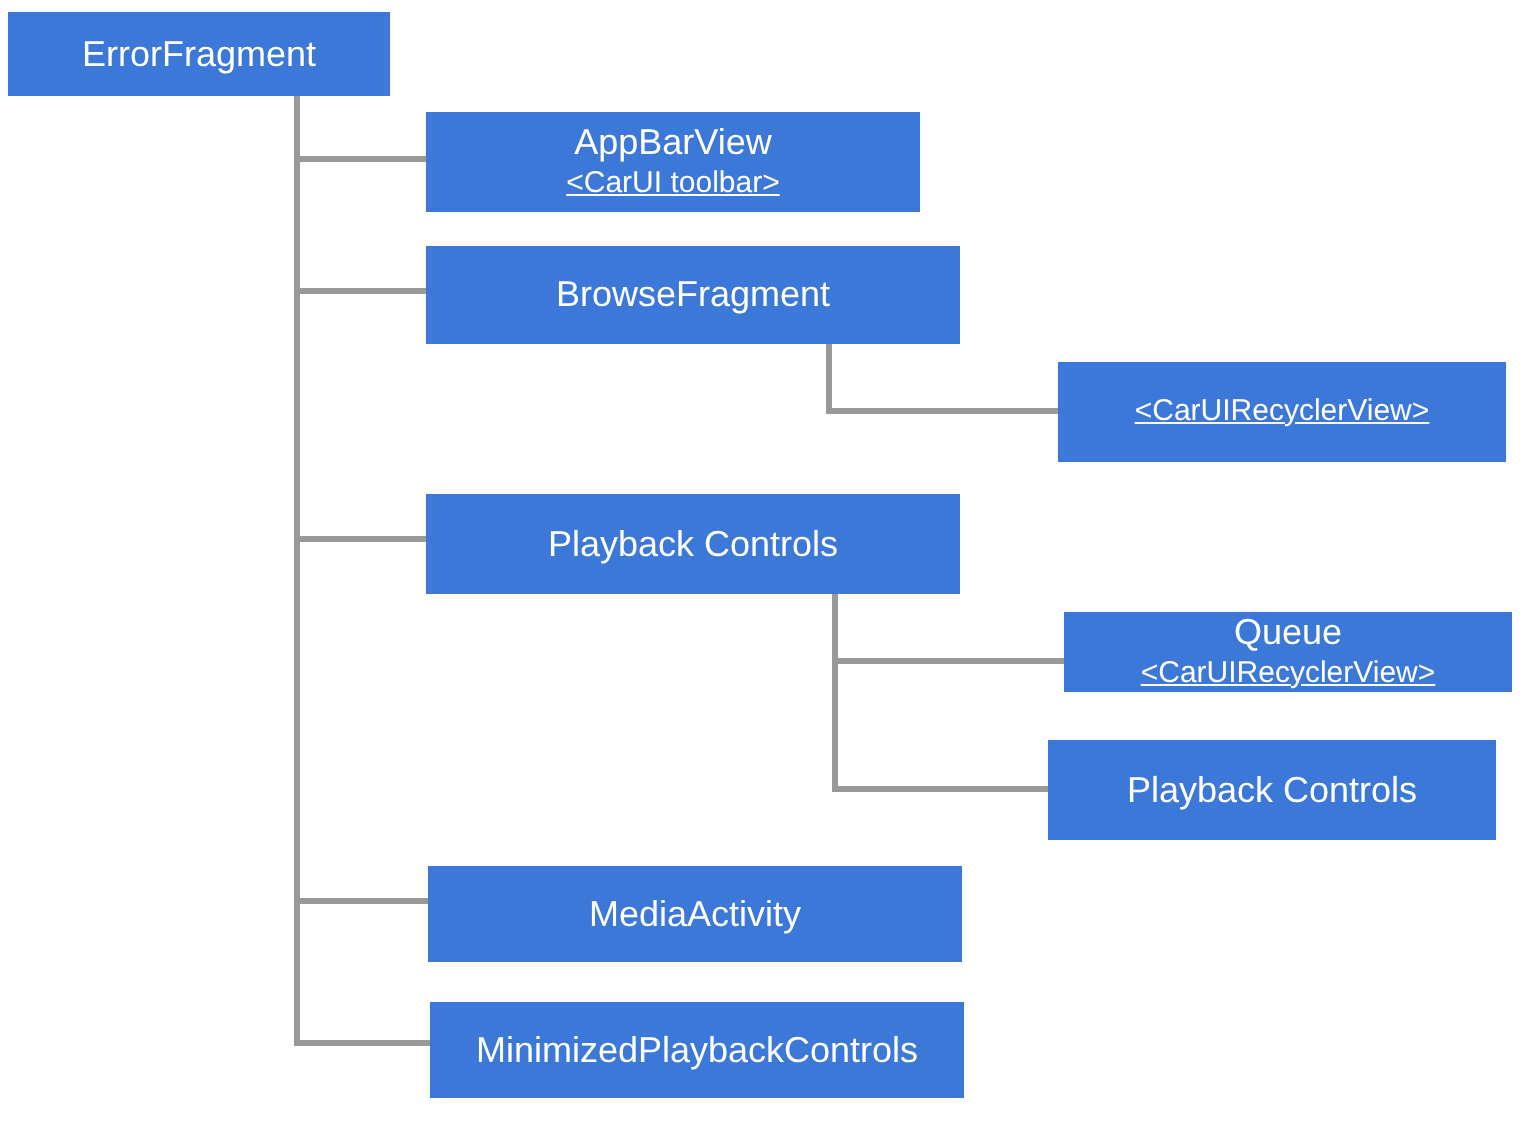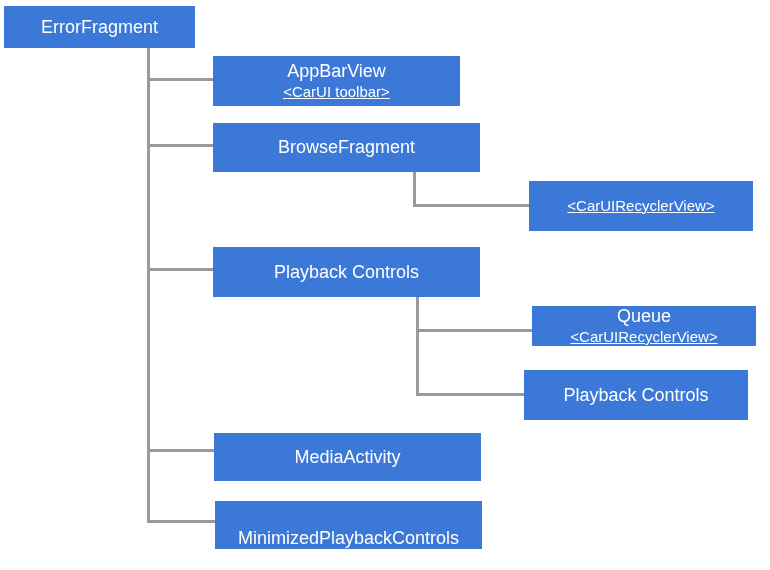--- a/index.html
+++ b/index.html
@@ -54,21 +54,21 @@
   .node .label    { font-size: 18px; }
   .node .sublabel { font-size: 15px; text-decoration: underline; }
   .n-media-activity   { left:4px;   top:6px;   width:191px; height:42px; }
   .n-app-bar-view     { left:213px; top:56px;  width:247px; height:50px; }
   .n-browse-fragment  { left:213px; top:123px; width:267px; height:49px; }
   .n-browse-list      { left:529px; top:181px; width:224px; height:50px; }
   .n-playback-fragment{ left:213px; top:247px; width:267px; height:50px; }
   .n-queue            { left:532px; top:306px; width:224px; height:40px;text-align:center; }
   .n-playback-controls{ left:524px; top:370px; width:224px; height:50px; }
   .n-error-fragment   { left:214px; top:433px; width:267px; height:48px; }
-  .n-minimized        { left:215px; top:501px; width:267px; height:48px;justify-content:flex-end; }
+  .n-minimized        { left:215px; top:501px; width:267px; height:48px; }
 </style>
 </head>
 <body>
 
 <div class="canvas">
 
   <div class="line trunk-main"></div>
   <div class="line branch-appbar"></div>
   <div class="line branch-browse"></div>
   <div class="line branch-playback"></div>

